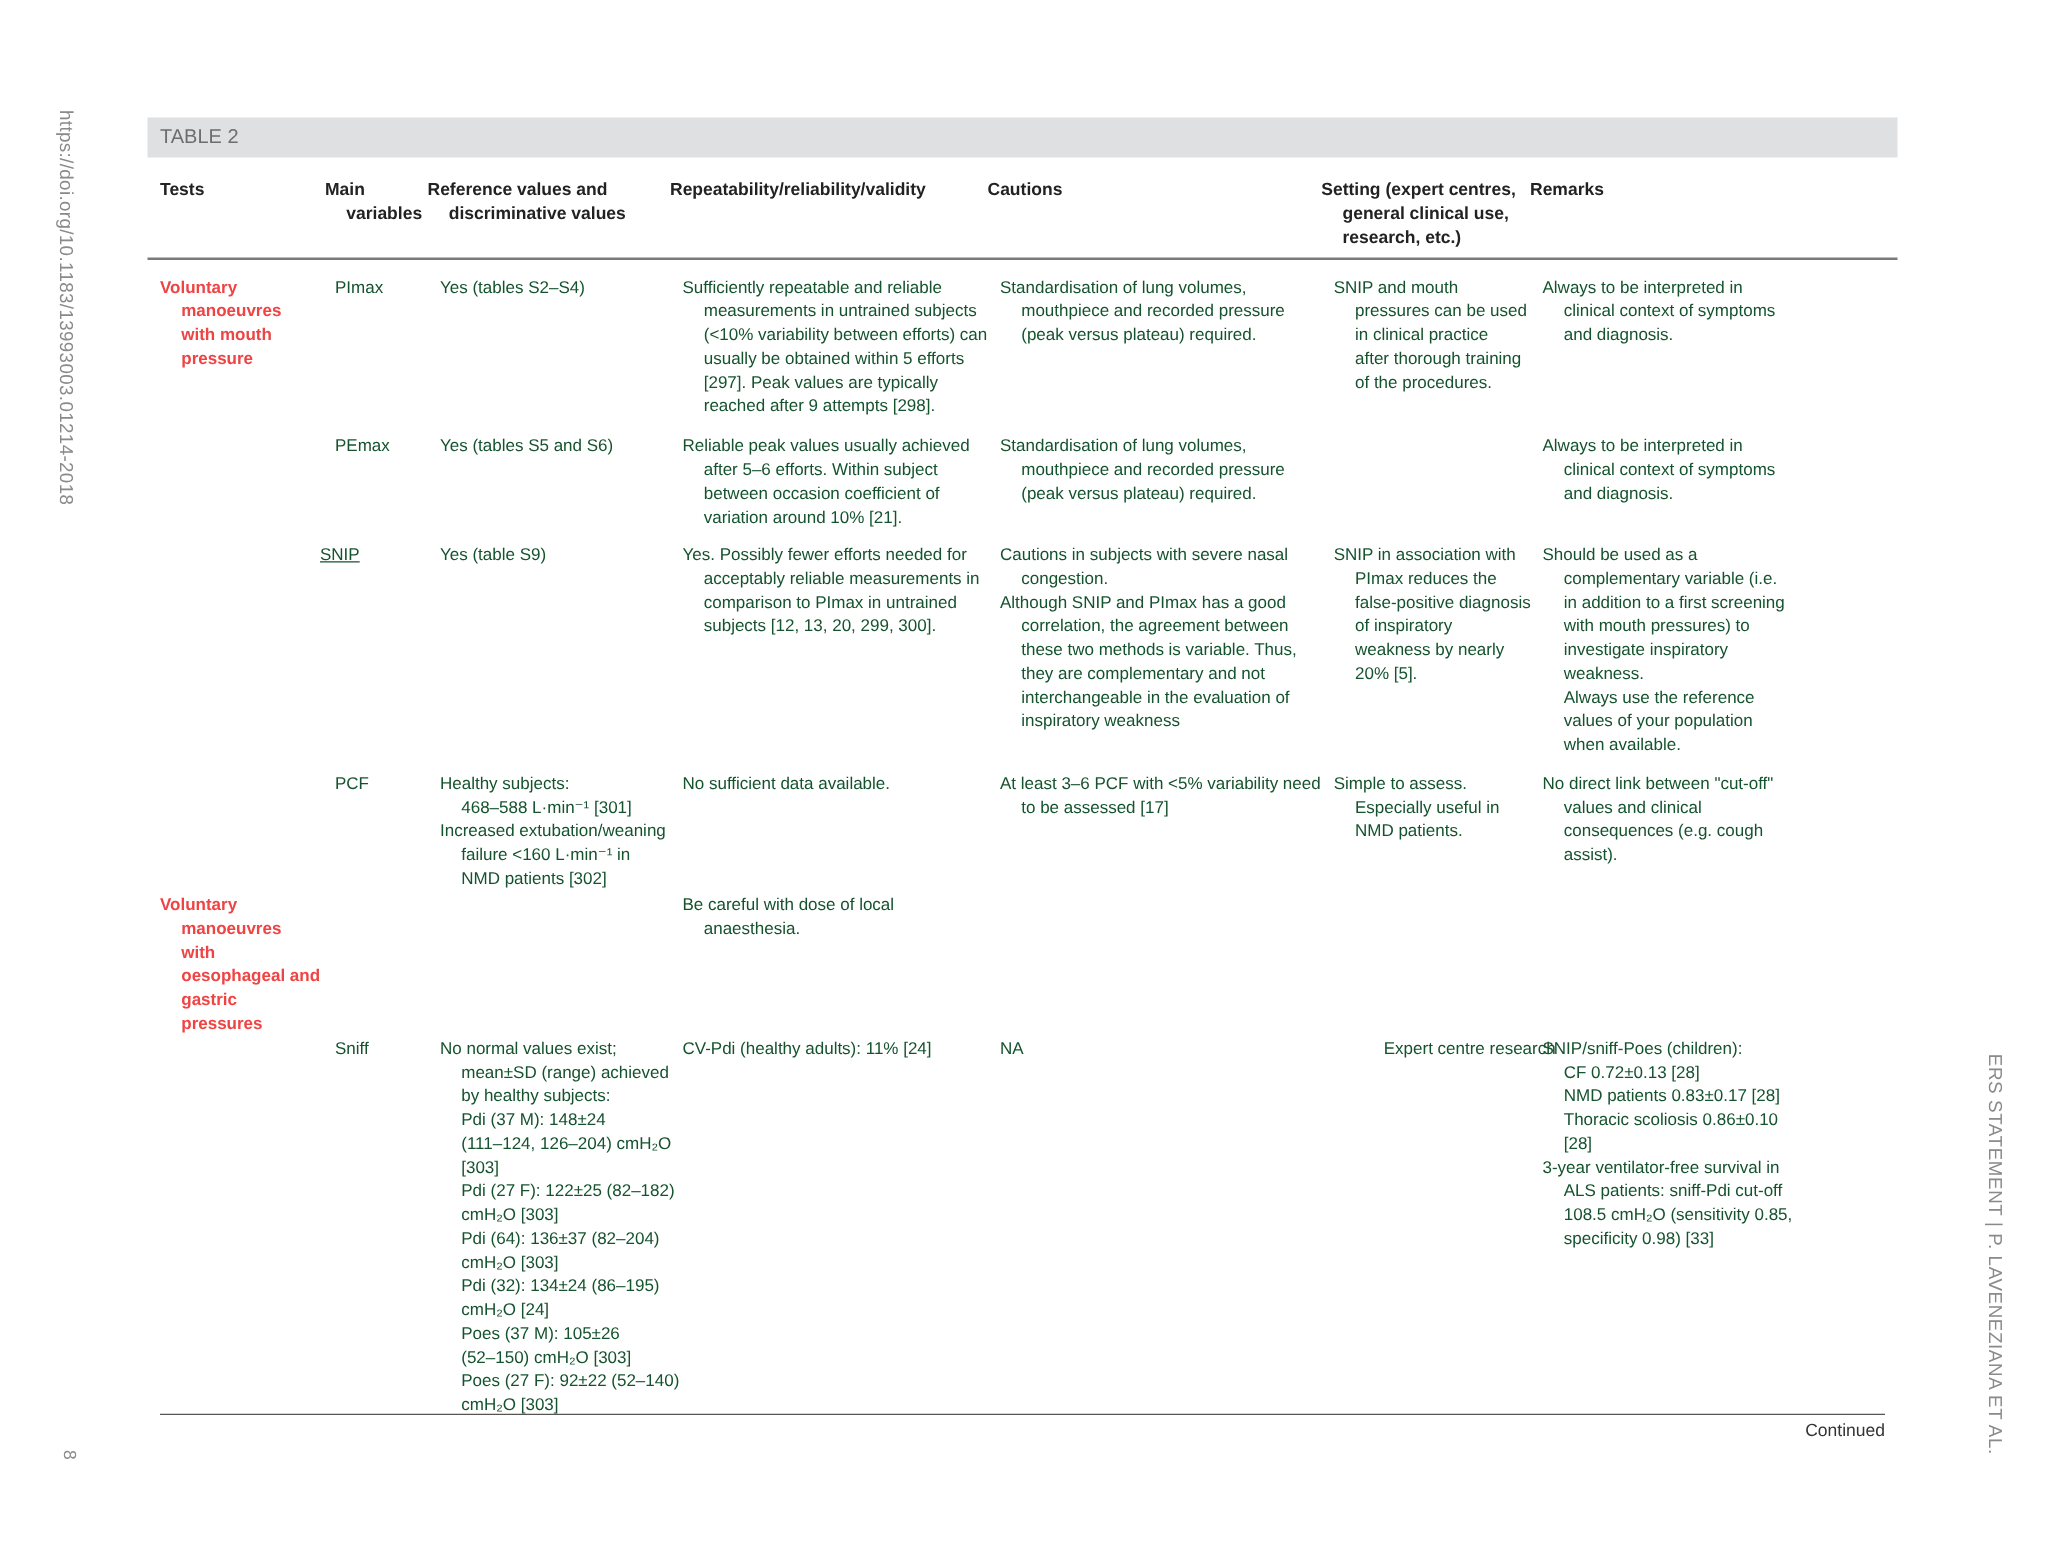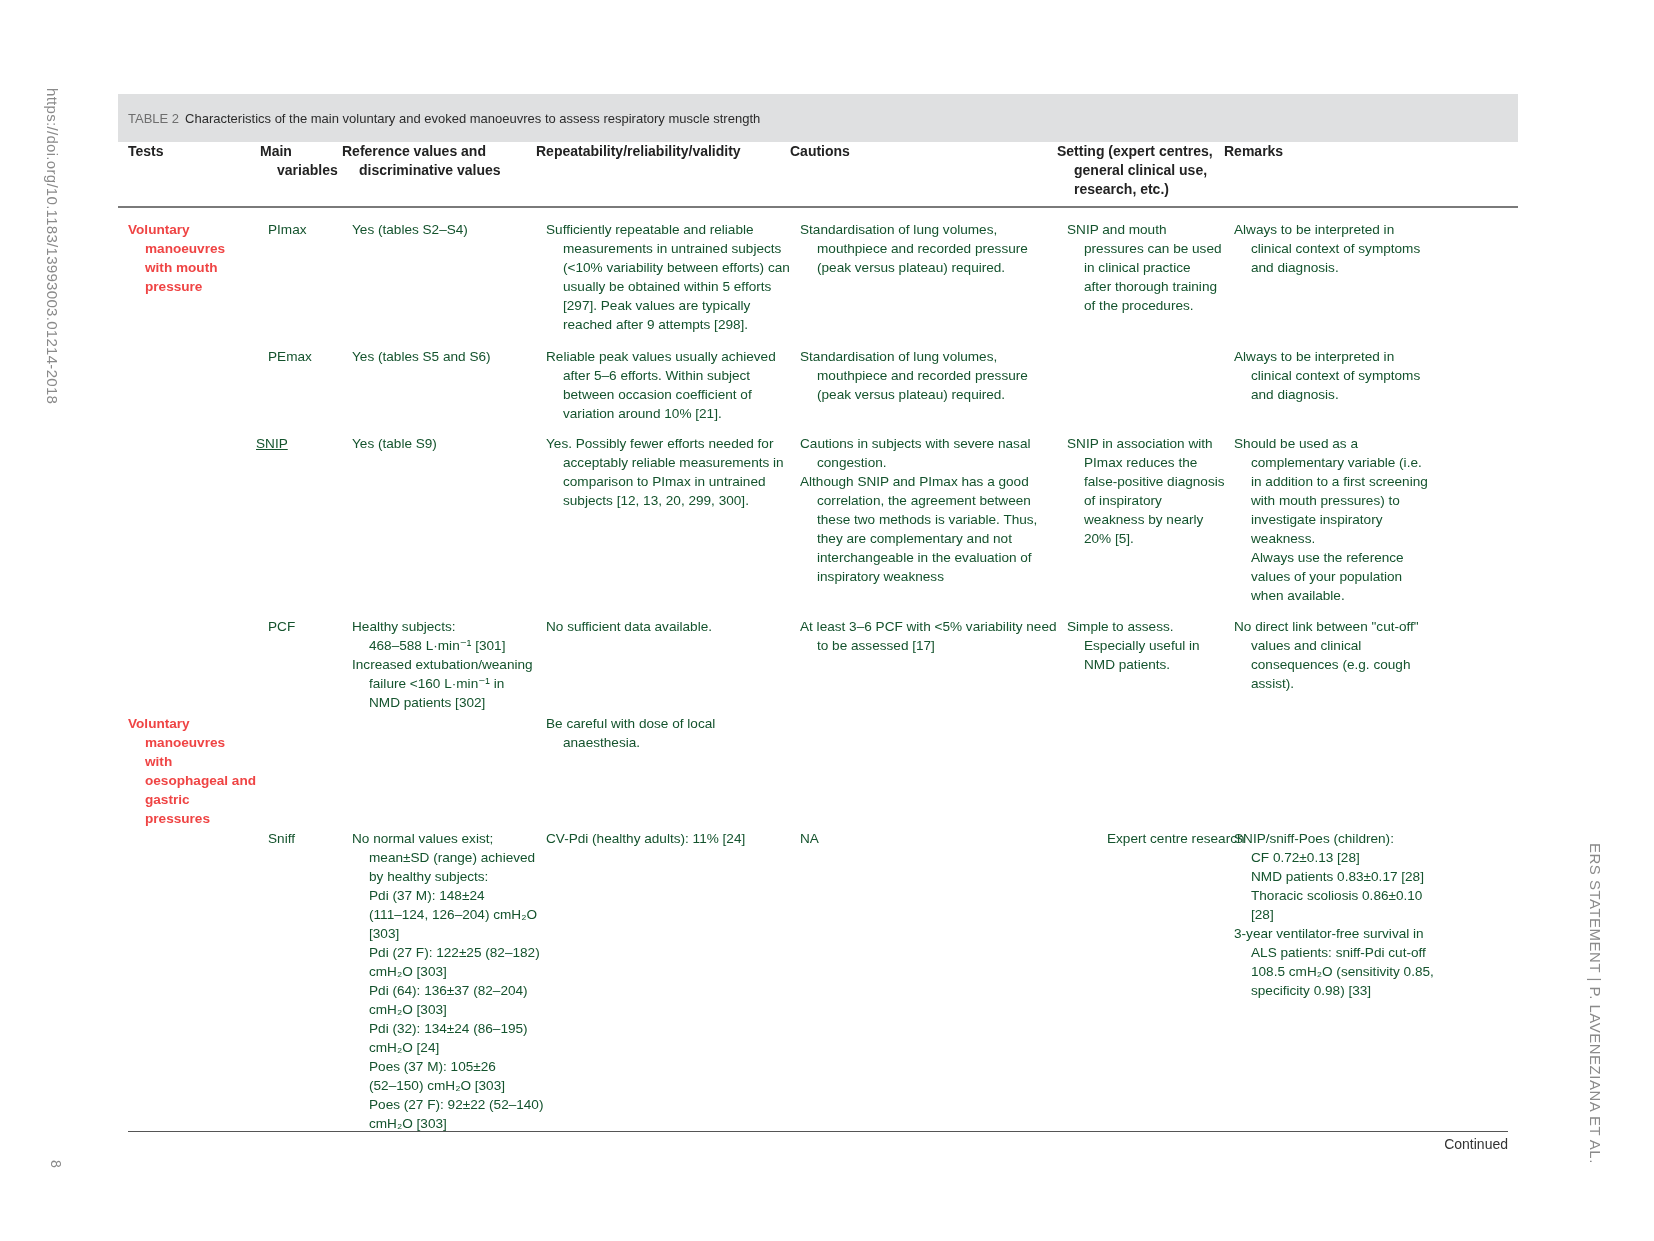--- a/index.html
+++ b/index.html
@@ -14,23 +14,23 @@
   }
   .side-page {
     position: absolute; left: 48px; top: 1160px;
     writing-mode: vertical-rl; font-size: 14px; color: #8a8a8a;
   }
   .side-right {
     position: absolute; left: 1587px; top: 843px;
     writing-mode: vertical-rl; font-size: 15px; color: #8a8a8a; letter-spacing: 0.5px;
   }
   .caption {
-    position: absolute; left: 118px; top: 94px; width: 1400px; height: 48px;
+    position: absolute; left: 118px; top: 94px; width: 1400px; height: 32px;
     background: #dfe0e1; display: flex; align-items: center; padding-left: 10px; box-sizing: border-box;
-    font-size: 13px; color: #2b2b2b;
+    font-size: 16px; color: #2b2b2b;
   }
   .caption .lbl { color: #6e6e6e; margin-right: 6px; }
   .thead {
     position: absolute; left: 118px; top: 140px; width: 1400px; height: 66px;
     border-bottom: 2px solid #7a7a7a;
   }
   .hcell {
     position: absolute; top: 2px; font-weight: bold; font-size: 14px; line-height: 19px; color: #222;
   }
   .hcell .ind, .cell .ind { display: block; padding-left: 17px; }
@@ -49,21 +49,20 @@
 </style>
 </head>
 <body>
 
 <div class="side-doi">https://doi.org/10.1183/13993003.01214-2018</div>
 <div class="side-page">8</div>
 <div class="side-right">ERS STATEMENT | P. LAVENEZIANA ET AL.</div>
 
 <div class="caption">
   <span class="lbl">TABLE 2</span>
-  <span>Characteristics of the main voluntary and evoked manoeuvres to assess respiratory muscle strength</span>
 </div>
 
 <div class="thead">
   <div class="hcell" style="left:10px;">Tests</div>
   <div class="hcell" style="left:142px;">
     <span style="display:block">Main</span>
     <span class="ind">variables</span>
   </div>
   <div class="hcell" style="left:224px;">
     <span style="display:block">Reference values and</span>

